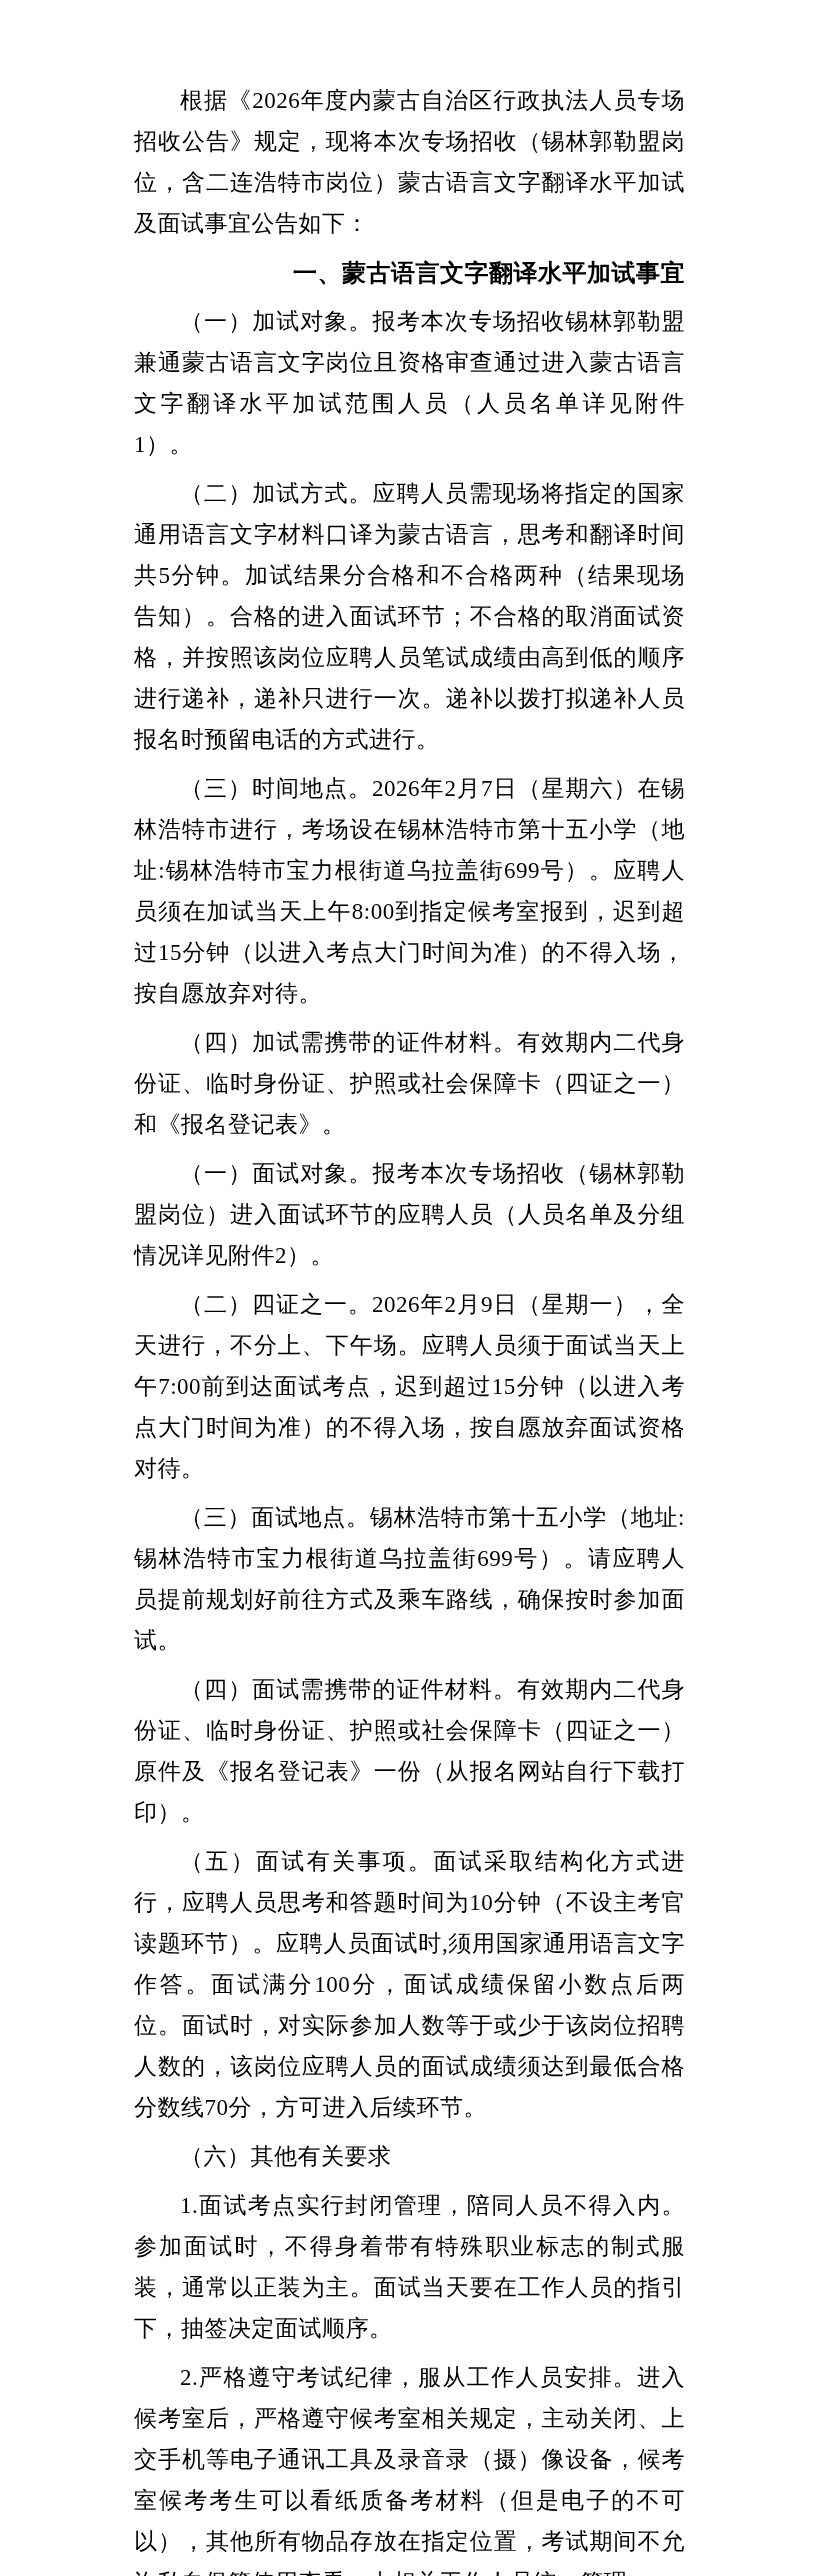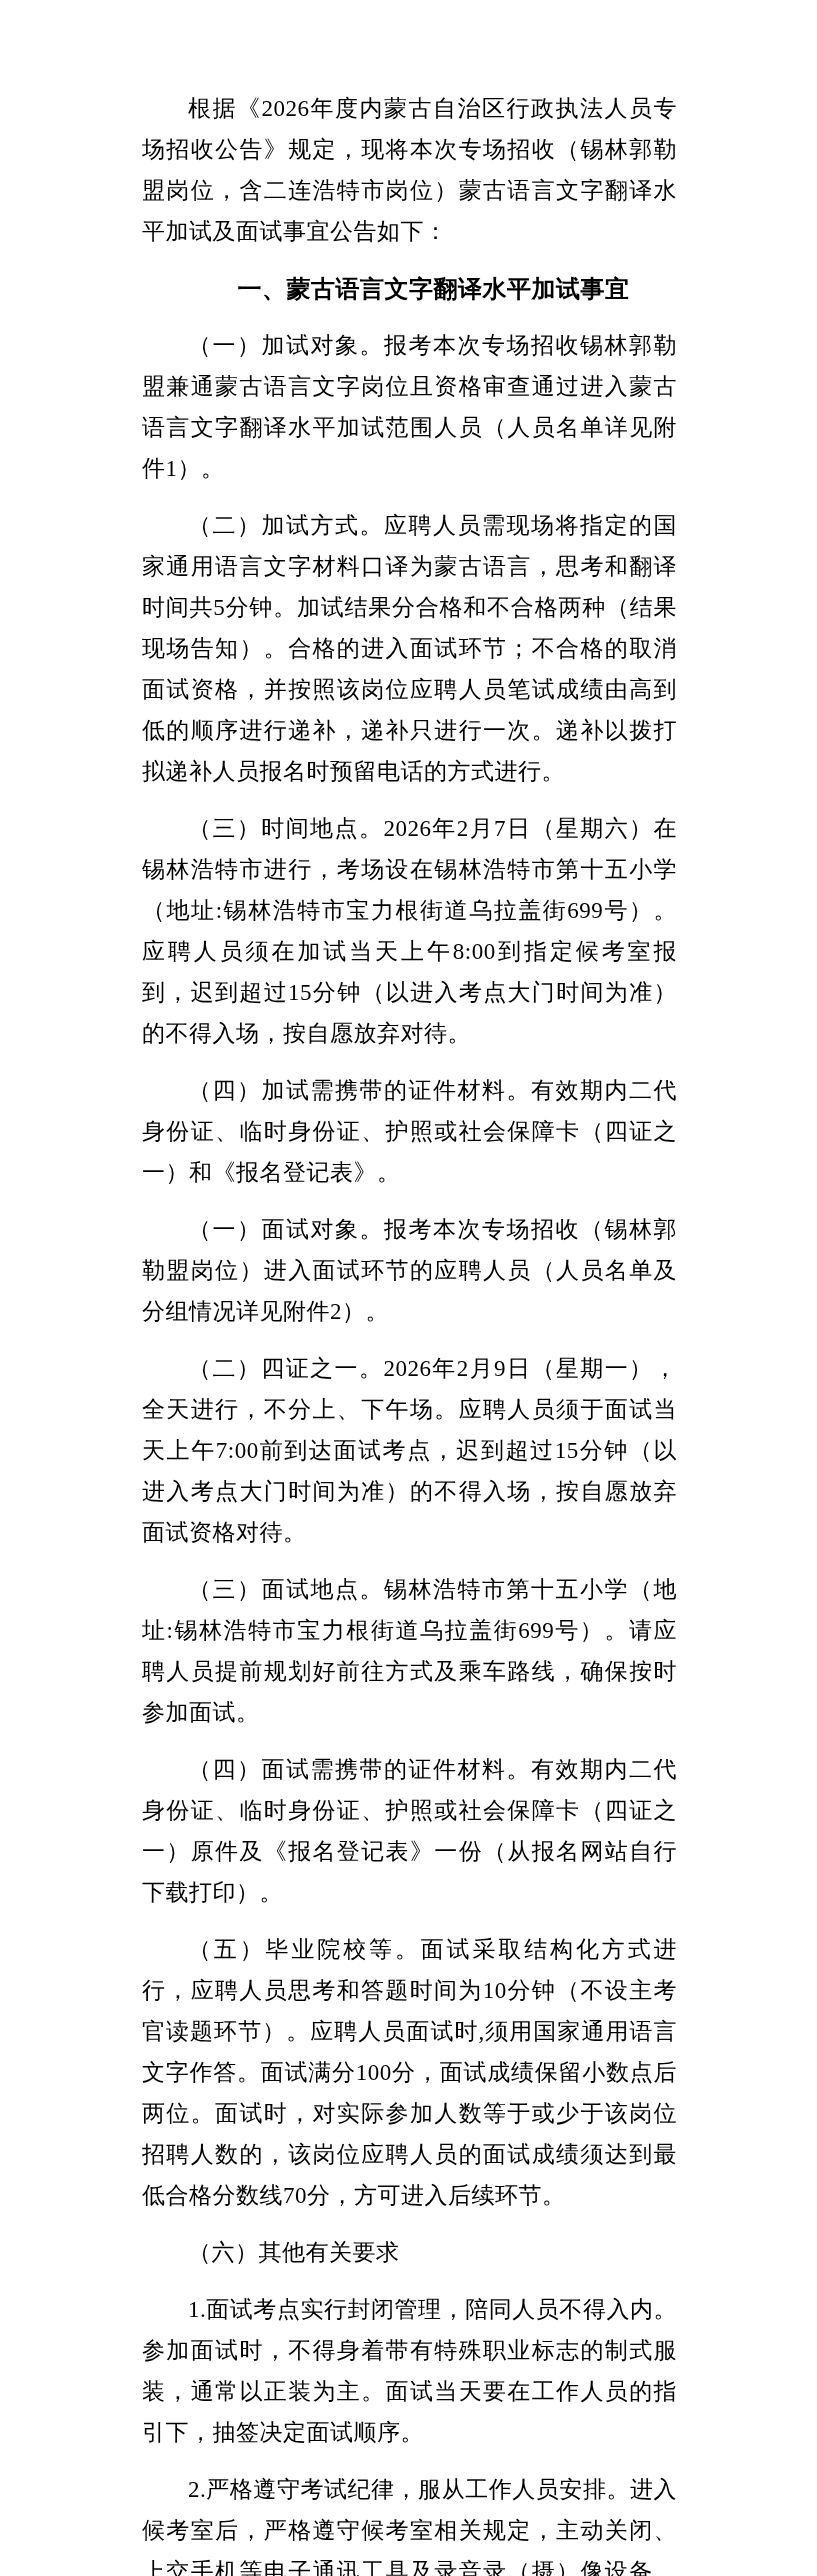--- a/index.html
+++ b/index.html
@@ -16,34 +16,34 @@
     color: #000000;
     font-family: "Liberation Serif", "DejaVu Serif", serif;
   }
   #doc-body {
     position: absolute;
     left: 126px;
     top: 72px;
     width: 567px;
   }
   p.doc {
-    margin: 16px;
+    margin: 8px;
     font-size: 23px;
     line-height: 41px;
     text-align: justify;
     text-justify: inter-ideograph;
     text-indent: 2em;
     letter-spacing: 0.5px;
     word-break: break-all;
   }
   p.doc.h {
     font-family: "Liberation Sans", "DejaVu Sans", sans-serif;
     font-weight: 700;
     font-size: 24px;
-    text-align: center;
+    text-align: right;
   }
   .lead {
     font-weight: 400;
   }
 </style>
 </head>
 <body>
 
 <div class="page">
 
@@ -51,20 +51,20 @@
       <p class="doc">根据《2026年度内蒙古自治区行政执法人员专场招收公告》规定，现将本次专场招收（锡林郭勒盟岗位，含二连浩特市岗位）蒙古语言文字翻译水平加试及面试事宜公告如下：</p>
       <p class="doc h">一、蒙古语言文字翻译水平加试事宜</p>
       <p class="doc"><span class="lead">（一）加试对象。</span><span>报考本次专场招收锡林郭勒盟兼通蒙古语言文字岗位且资格审查通过进入蒙古语言文字翻译水平加试范围人员（人员名单详见附件1）。</span></p>
       <p class="doc"><span class="lead">（二）加试方式。</span><span>应聘人员需现场将指定的国家通用语言文字材料口译为蒙古语言，思考和翻译时间共5分钟。加试结果分合格和不合格两种（结果现场告知）。合格的进入面试环节；不合格的取消面试资格，并按照该岗位应聘人员笔试成绩由高到低的顺序进行递补，递补只进行一次。递补以拨打拟递补人员报名时预留电话的方式进行。</span></p>
       <p class="doc"><span class="lead">（三）时间地点。</span><span>2026年2月7日（星期六）在锡林浩特市进行，考场设在锡林浩特市第十五小学（地址:锡林浩特市宝力根街道乌拉盖街699号）。应聘人员须在加试当天上午8:00到指定候考室报到，迟到超过15分钟（以进入考点大门时间为准）的不得入场，按自愿放弃对待。</span></p>
       <p class="doc"><span class="lead">（四）加试需携带的证件材料。</span><span>有效期内二代身份证、临时身份证、护照或社会保障卡（四证之一）和《报名登记表》。</span></p>
       <p class="doc"><span class="lead">（一）面试对象。</span><span>报考本次专场招收（锡林郭勒盟岗位）进入面试环节的应聘人员（人员名单及分组情况详见附件2）。</span></p>
       <p class="doc"><span class="lead">（二）四证之一。</span><span>2026年2月9日（星期一），全天进行，不分上、下午场。应聘人员须于面试当天上午7:00前到达面试考点，迟到超过15分钟（以进入考点大门时间为准）的不得入场，按自愿放弃面试资格对待。</span></p>
       <p class="doc"><span class="lead">（三）面试地点。</span><span>锡林浩特市第十五小学（地址:锡林浩特市宝力根街道乌拉盖街699号）。请应聘人员提前规划好前往方式及乘车路线，确保按时参加面试。</span></p>
       <p class="doc"><span class="lead">（四）面试需携带的证件材料。</span><span>有效期内二代身份证、临时身份证、护照或社会保障卡（四证之一）原件及《报名登记表》一份（从报名网站自行下载打印）。</span></p>
-      <p class="doc"><span class="lead">（五）毕业院校等。</span><span>面试采取结构化方式进行，应聘人员思考和答题时间为10分钟（不设主考官读题环节）。应聘人员面试时,须用国家通用语言文字作答。面试满分100分，面试成绩保留小数点后两位。面试时，对实际参加人数等于或少于该岗位招聘人数的，该岗位应聘人员的面试成绩须达到最低合格分数线70分，方可进入后续环节。</span></p>
+      <p class="doc"><span class="lead">（五）面试有关事项。</span><span>面试采取结构化方式进行，应聘人员思考和答题时间为10分钟（不设主考官读题环节）。应聘人员面试时,须用国家通用语言文字作答。面试满分100分，面试成绩保留小数点后两位。面试时，对实际参加人数等于或少于该岗位招聘人数的，该岗位应聘人员的面试成绩须达到最低合格分数线70分，方可进入后续环节。</span></p>
       <p class="doc"><span class="lead">（六）其他有关要求</span><span></span></p>
       <p class="doc">1.面试考点实行封闭管理，陪同人员不得入内。参加面试时，不得身着带有特殊职业标志的制式服装，通常以正装为主。面试当天要在工作人员的指引下，抽签决定面试顺序。</p>
       <p class="doc">2.严格遵守考试纪律，服从工作人员安排。进入候考室后，严格遵守候考室相关规定，主动关闭、上交手机等电子通讯工具及录音录（摄）像设备，候考室候考考生可以看纸质备考材料（但是电子的不可以），其他所有物品存放在指定位置，考试期间不允许私自保管使用查看，由相关工作人员统一管理。</p>
     </div>
 
 </div>
 
 
 </body></html>

